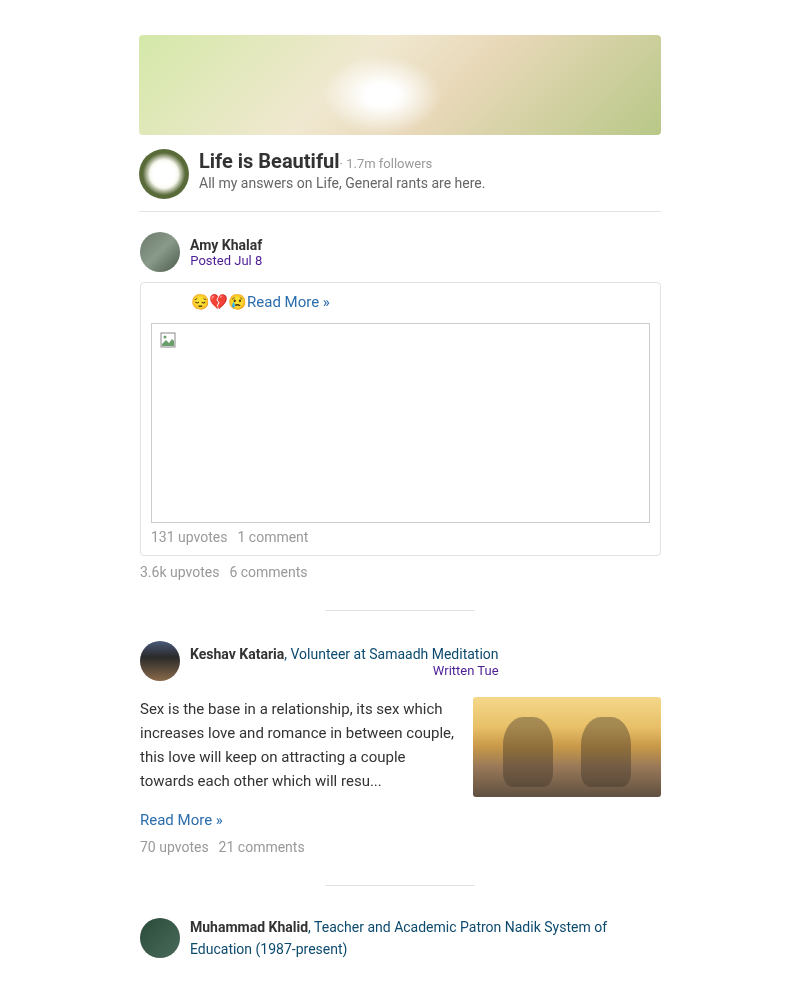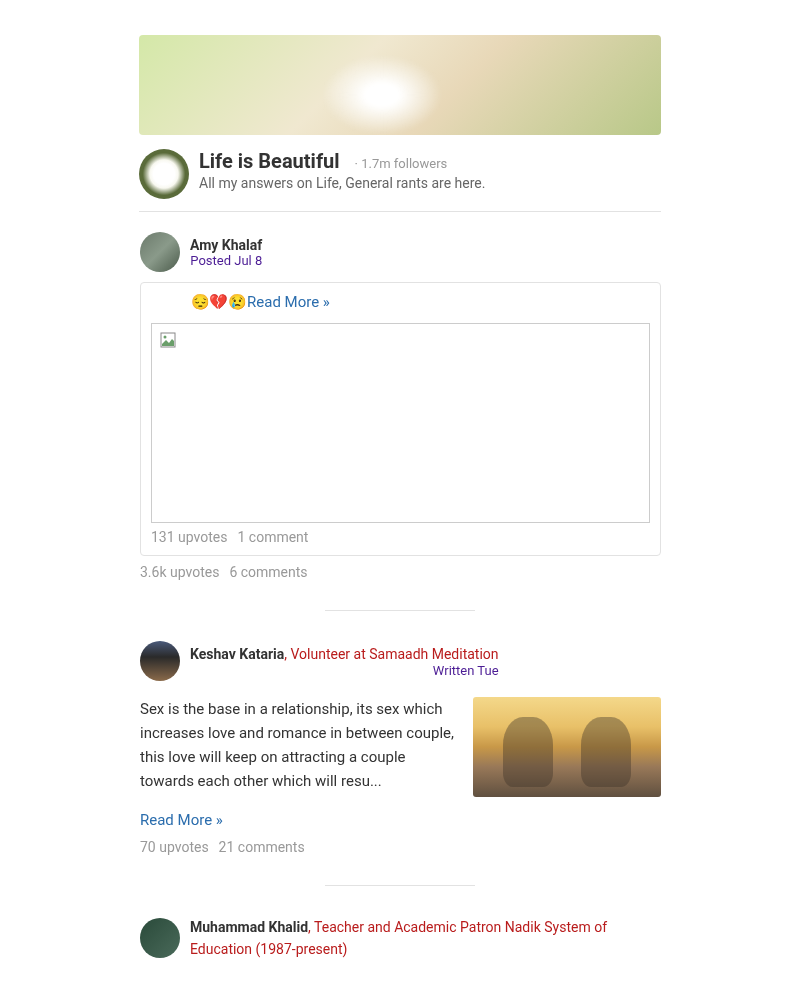--- a/index.html
+++ b/index.html
@@ -42,21 +42,21 @@
       width: 50px;
       height: 50px;
       border-radius: 50%;
       background: radial-gradient(circle at center, #fff 20%, #fff 30%, #f8f8f0 40%, #5a6b3a 60%);
       flex-shrink: 0;
       margin-right: 10px;
     }
     .space-title-row {
       display: flex;
       align-items: baseline;
-      gap: 15px;
+      gap: 0;
     }
     .space-title {
       font-weight: 700;
       font-size: 20px;
       color: #333;
     }
     .space-followers {
       font-size: 13px;
       color: #999;
     }
@@ -83,21 +83,21 @@
     .av1 { background: linear-gradient(135deg, #6b7a6b 0%, #8a9a8a 50%, #4a5a4a 100%); }
     .av2 { background: linear-gradient(to bottom, #4a5a7a 0%, #2a2a2a 40%, #8a6a4a 100%); }
     .av3 { background: linear-gradient(135deg, #2a4a3a 0%, #3a5a4a 50%, #4a6a5a 100%); }
     .author-name {
       font-weight: 700;
       font-size: 14px;
       color: #333;
     }
     .author-cred {
       font-size: 14px;
-      color: #b91c1c;
+      color: #0c4a6e;
       font-weight: 400;
     }
     .author-meta {
       font-size: 13px;
       color: #4c1d95;
       text-align: right;
     }
     .embed-box {
       border: 1px solid #e2e2e2;
       border-radius: 4px;

